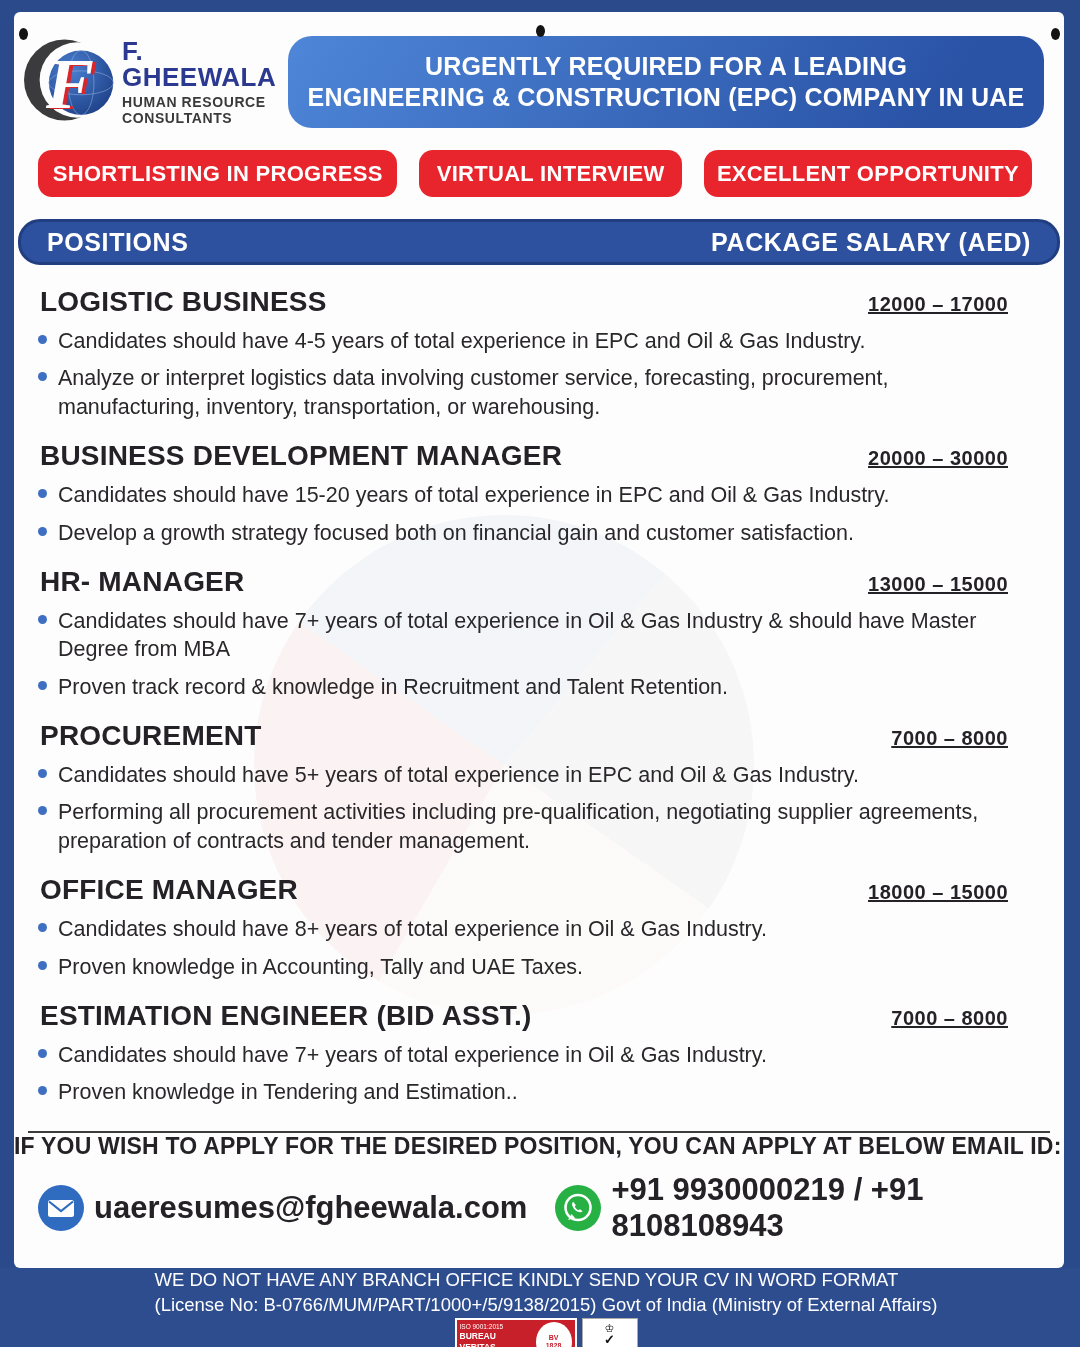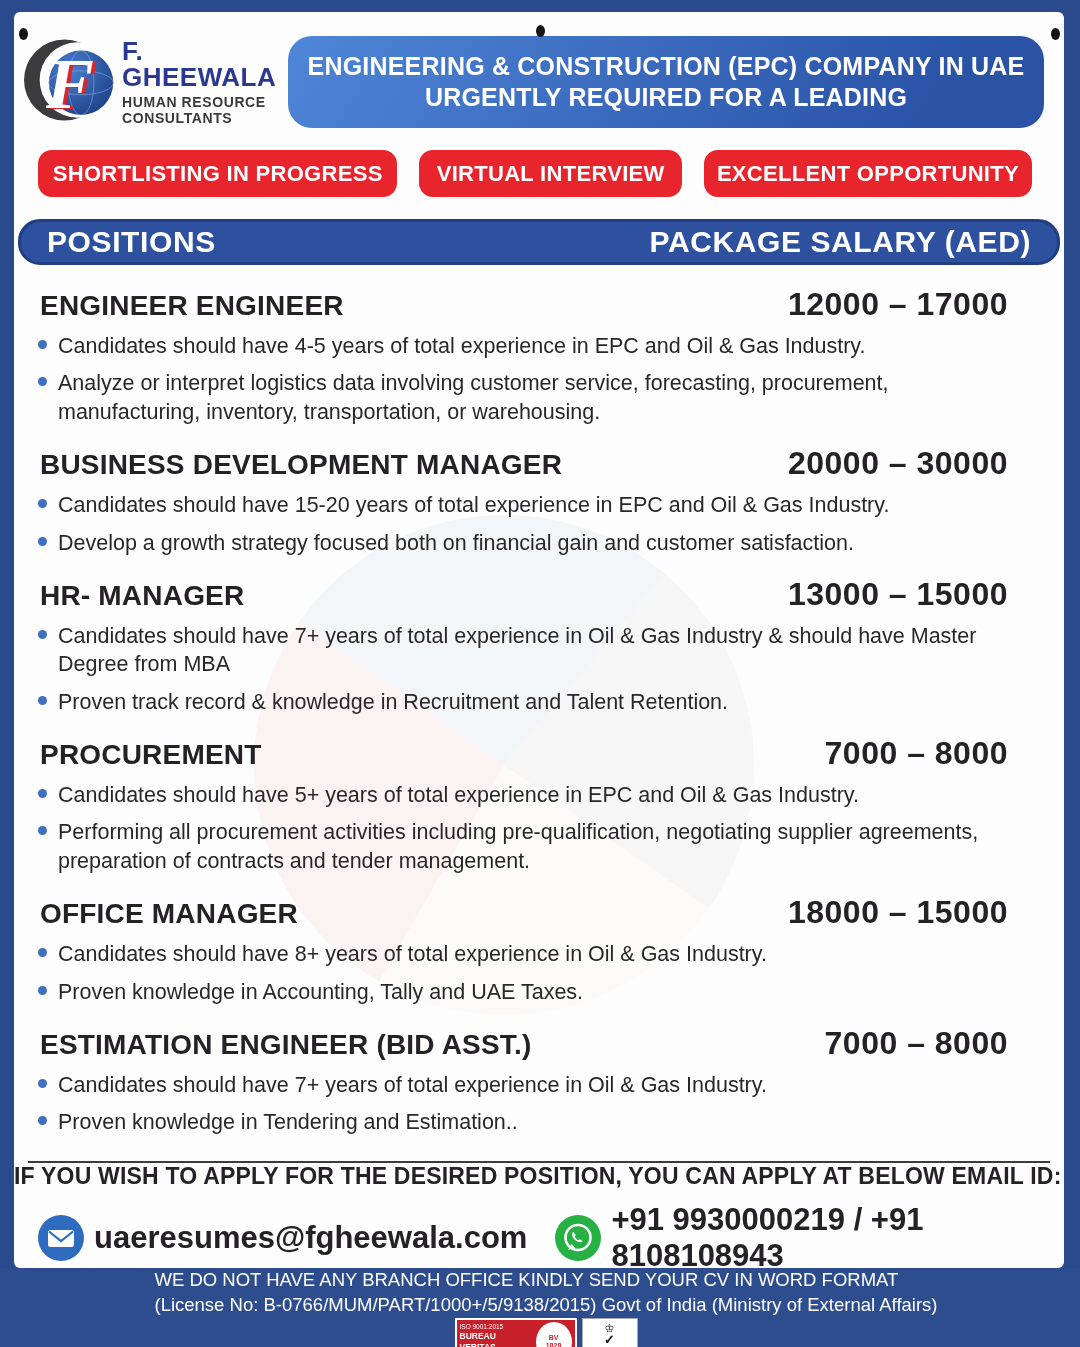--- a/index.html
+++ b/index.html
@@ -21,31 +21,31 @@
 
   
   .badges{display:flex;gap:22px;padding:20px 32px 0 24px;}
   .badge{background:#e8252c;color:#fff;font-weight:bold;font-size:22px;border-radius:14px;
     height:47px;display:flex;align-items:center;justify-content:center;letter-spacing:.3px;}
   .badge.b1{flex:356}.badge.b2{flex:260}.badge.b3{flex:325}
 
   
   .posbar{margin:22px 4px 0 4px;background:#2d509f;border:3px solid #203e80;border-radius:22px;
     height:40px;display:flex;justify-content:space-between;align-items:center;
-    padding:0 26px;color:#fff;font-weight:bold;font-size:30px;letter-spacing:.6px;}
+    padding:0 26px;color:#fff;font-weight:bold;font-size:25px;letter-spacing:.6px;}
 
   
   .jobs{position:relative;padding:2px 20px 0 24px;}
   .watermark{position:absolute;left:240px;top:250px;width:500px;height:500px;border-radius:50%;
     background:conic-gradient(from 210deg,#d2362e 0 95deg,#2b5ca8 95deg 190deg,#777 190deg 275deg,#f2b8b4 275deg 360deg);
     opacity:0.05;pointer-events:none;}
   .job{position:relative;margin-top:19px;}
   .job-head{display:flex;justify-content:space-between;align-items:baseline;padding:0 36px 0 2px;}
   .job-title{margin:0;font-size:28px;font-weight:bold;color:#242127;letter-spacing:.2px;}
-  .job-salary{font-size:32px;font-weight:bold;color:#242127;letter-spacing:.5px;}
+  .job-salary{font-size:20px;font-weight:bold;color:#242127;letter-spacing:.5px;text-decoration:underline;}
   .job ul{margin:8px 0 0;padding:0;list-style:none;}
   .job li{display:flex;gap:11px;font-size:21.5px;color:#2a272b;margin-top:9px;line-height:1.32;padding-right:26px;}
   .dot{width:9px;height:9px;border-radius:50%;background:#3e6fc0;margin-top:8px;flex:none;}
 
   .divider{margin:24px 14px 0 14px;border:0;border-top:2.5px solid #3c3c3c;}
 
   .apply-heading{font-weight:bold;font-size:23px;color:#242127;letter-spacing:.2px;}
   .contact-row{display:flex;justify-content:center;align-items:center;gap:28px;margin-top:12px;padding-left:24px;}
   .contact{display:flex;align-items:center;gap:10px;font-size:31px;font-weight:bold;color:#242127;}
   .cicon{width:46px;height:46px;flex:none;}
@@ -95,42 +95,42 @@
             <text x="28" y="82" font-family="Liberation Serif, serif" font-style="italic" font-weight="bold" font-size="78" fill="#d8262c">F</text>
             <text x="24" y="80" font-family="Liberation Serif, serif" font-style="italic" font-weight="bold" font-size="78" fill="#fdfdfd">F</text>
           </svg>
         </span>
         <div class="logo-text">
           <div class="brand">F. GHEEWALA</div>
           <div class="tag">HUMAN RESOURCE CONSULTANTS</div>
         </div>
       </div>
       <div class="banner">
+        <div>URGENTLY REQUIRED FOR A LEADING</div>
         <div>ENGINEERING &amp; CONSTRUCTION (EPC) COMPANY IN UAE</div>
-        <div>URGENTLY REQUIRED FOR A LEADING</div>
       </div>
     </div>
 
     <div class="badges">
       <div class="badge b1">SHORTLISTING IN PROGRESS</div>
       <div class="badge b2">VIRTUAL INTERVIEW</div>
       <div class="badge b3">EXCELLENT OPPORTUNITY</div>
     </div>
 
     <div class="posbar">
       <span>POSITIONS</span>
       <span>PACKAGE SALARY (AED)</span>
     </div>
 
     <div class="jobs">
       <div class="watermark"></div>
 
       <section class="job">
         <div class="job-head">
-          <h2 class="job-title">ENGINEER ENGINEER</h2>
+          <h2 class="job-title">LOGISTIC BUSINESS</h2>
           <span class="job-salary">12000 – 17000</span>
         </div>
         <ul>
           <li>
               <span class="dot"></span>
               <span>Candidates should have 4-5 years of total experience in EPC and Oil &amp; Gas Industry.</span>
             </li>
           <li>
               <span class="dot"></span>
               <span>Analyze or interpret logistics data involving customer service, forecasting, procurement, manufacturing, inventory, transportation, or warehousing.</span>

